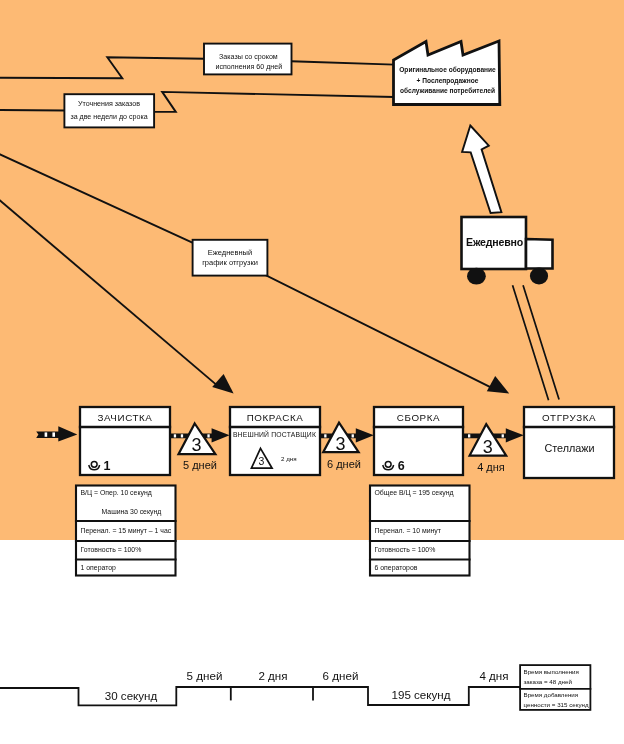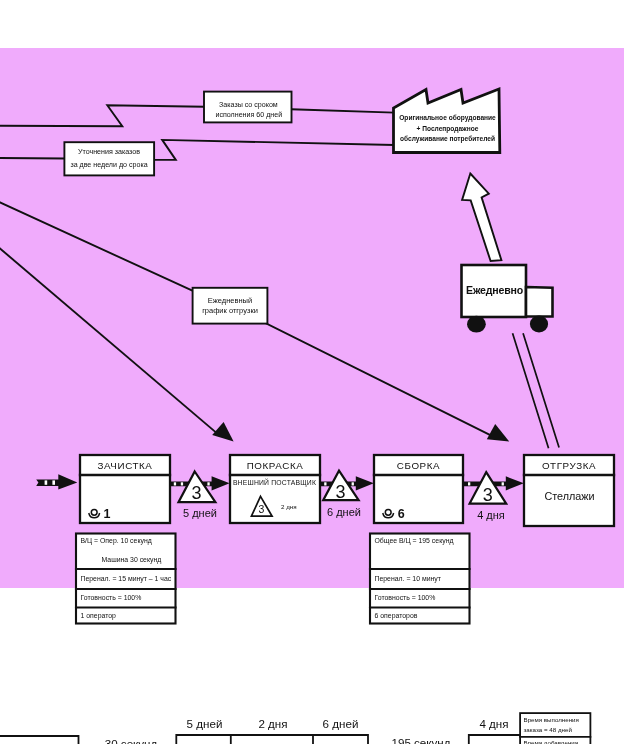--- a/index.html
+++ b/index.html
@@ -1,19 +1,19 @@
 <!DOCTYPE html>
 <html><head>
 <meta charset="utf-8">
 <title>VSM</title>
 <style>
   html,body{margin:0;padding:0;background:#ffffff;}
   body{width:624px;height:744px;overflow:hidden;
        font-family:"Liberation Sans",sans-serif;color:#111111;}
-  #stage{position:relative;width:624px;height:540px;background:#f0abfc;margin-top:48px;}
+  #stage{position:relative;width:624px;height:540px;background:#fdba74;}
   svg#vsm{position:absolute;left:0;top:0;width:624px;height:744px;display:block;}
   .stroke{fill:none;stroke:#111111;stroke-linecap:square;stroke-linejoin:miter;}
   .boxfill{fill:#ffffff;stroke:#111111;stroke-linejoin:miter;}
   text{fill:#111111;font-family:"Liberation Sans",sans-serif;dominant-baseline:middle;}
   .t-proc{font-size:9.8px;letter-spacing:.6px;text-anchor:middle;}
   .t-small{font-size:6.6px;text-anchor:middle;font-weight:600;}
   .t-tiny{font-size:7.1px;text-anchor:middle;}
   .t-tiny3{font-size:7.5px;text-anchor:middle;}
   .t-lbl2{font-size:6.2px;text-anchor:middle;}
   .t-data{font-size:6.9px;text-anchor:start;}

